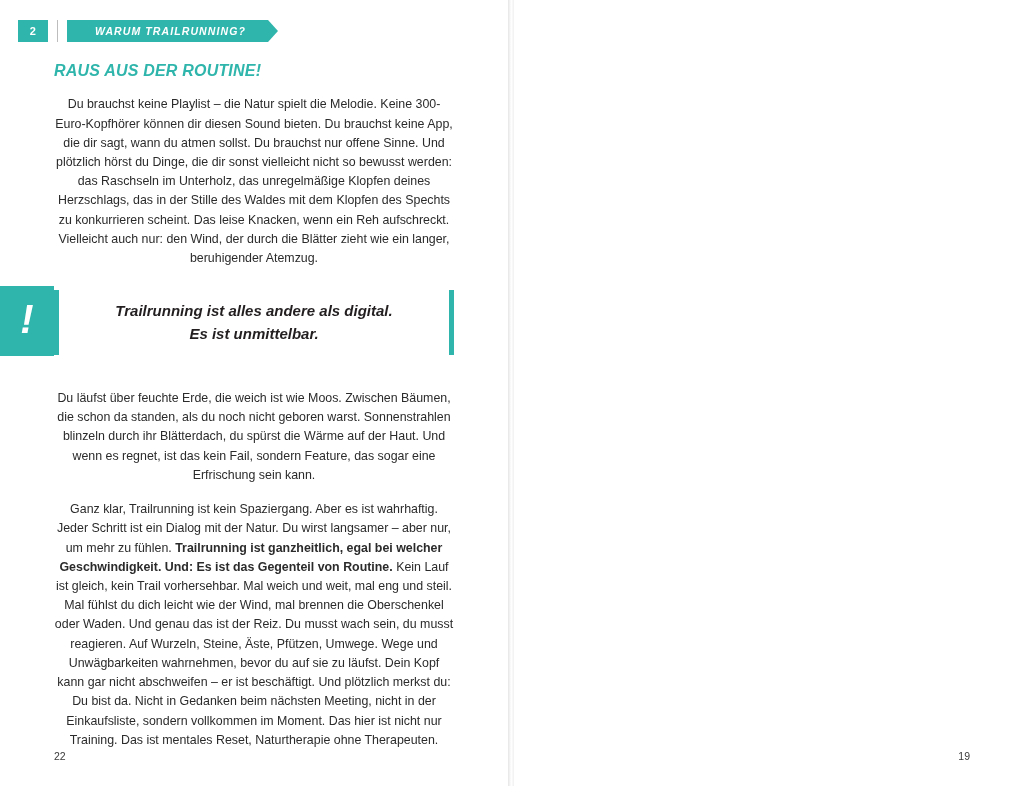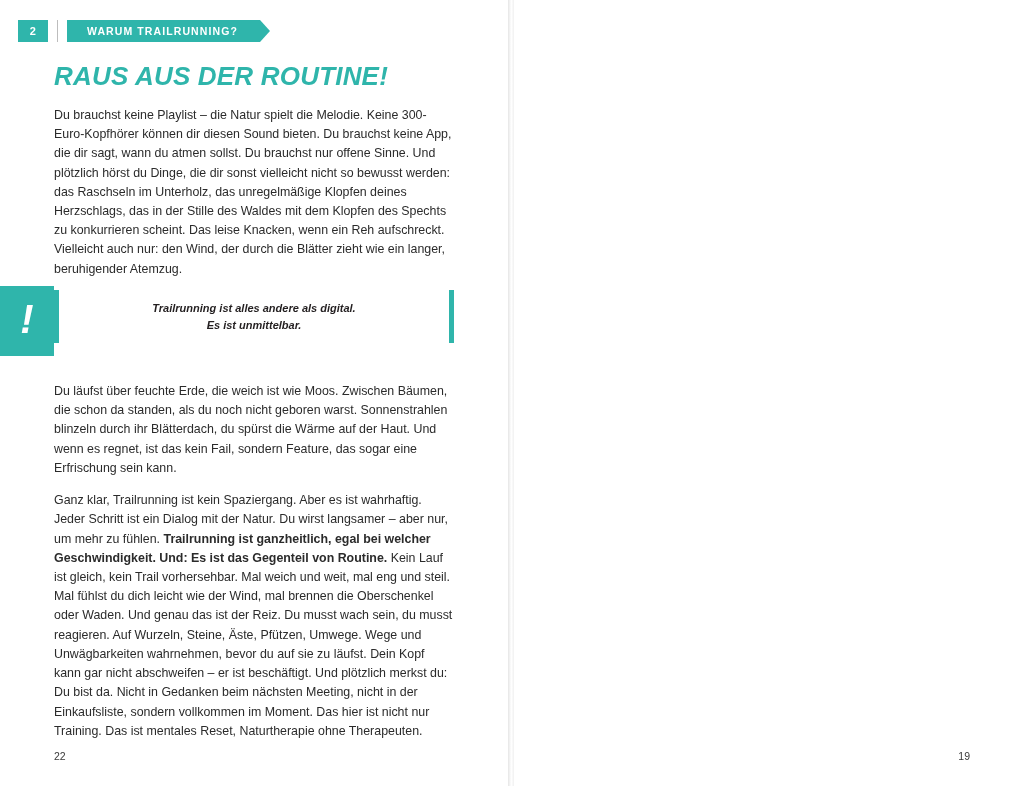--- a/index.html
+++ b/index.html
@@ -66,24 +66,25 @@
     margin: 0 9px;
     height: 22px;
   }
   .runhead-chapter {
     position: relative;
     background: #2fb5ab;
     color: #ffffff;
     font-size: 10.5px;
     font-weight: bold;
     letter-spacing: 1.1px;
-    padding: 0 22px 0 20px;
+    padding: 0 22px 0 28px;
     display: flex;
     align-items: center;
     height: 22px;
+    font-style: italic;
   }
   .runhead-chapter::after {
     content: "";
     position: absolute;
     right: -10px;
     top: 0;
     width: 0;
     height: 0;
     border-top: 11px solid transparent;
     border-bottom: 11px solid transparent;
@@ -94,44 +95,44 @@
   .col {
     position: absolute;
     width: 400px;
     font-size: 12.4px;
     line-height: 1.55;
     color: #2b2b2b;
   }
   .col-left  { left: 54px;  top: 62px; }
 
   h1.title {
-    font-size: 26px;
+    font-size: 16px;
     line-height: 1.15;
     font-weight: bold;
     font-style: italic;
     color: #2fb5ab;
     letter-spacing: 0.2px;
     margin: 0 0 14px 0;
   }
   p.para {
-    margin: 8px 0 13px 0;
-    text-align: left;
+    margin: 15px 0 13px 0;
+    text-align: center;
   }
   p.para:last-child { margin-bottom: 0; }
   .bi { font-weight: bold; }
 
   
   .pullquote {
     position: relative;
     margin: 4px 0 18px 0;
     padding: 10px 16px 10px 16px;
     text-align: center;
     font-weight: bold;
     font-style: italic;
-    font-size: 11px;
+    font-size: 15px;
     line-height: 1.5;
   }
   .pullquote .bar-l,
   .pullquote .bar-r {
     position: absolute;
     top: 0;
     width: 5px;
     height: 100%;
     background: #2fb5ab;
   }

